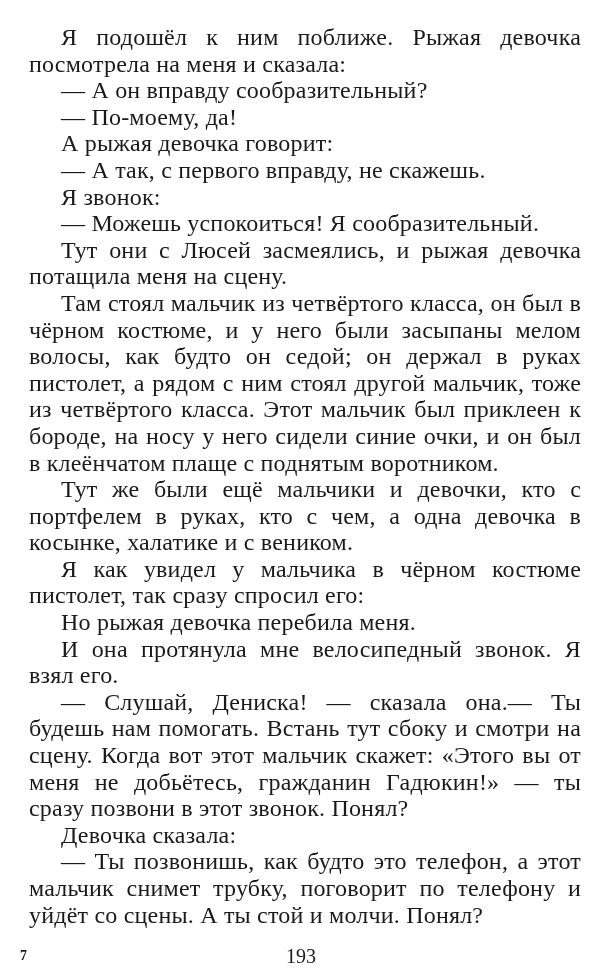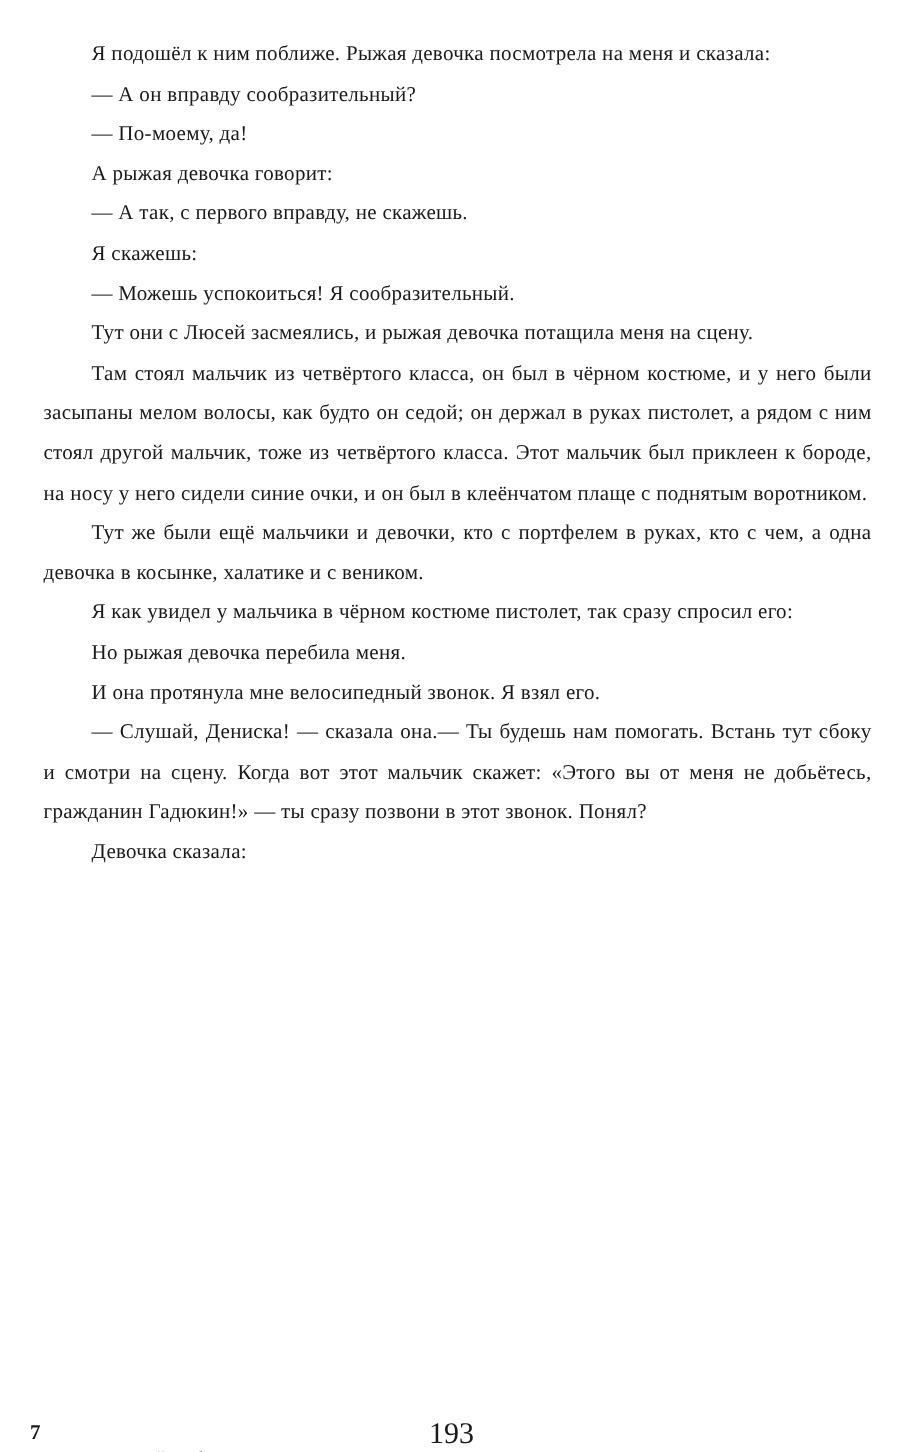--- a/index.html
+++ b/index.html
@@ -4,21 +4,21 @@
 <style>
   html, body { margin: 0; padding: 0; }
   body {
     width: 600px; height: 968px; background: #ffffff; overflow: hidden;
     font-family: "Liberation Serif", "DejaVu Serif", serif;
     color: #1a1a1a;
   }
   .page { position: relative; width: 600px; height: 968px; }
   .text {
     position: absolute; left: 29px; top: 24px; width: 552px;
-    font-size: 14px; line-height: 26.6px;
+    font-size: 24px; line-height: 26.6px;
     text-align: justify; letter-spacing: 0.2px;
   }
   .p { margin: 0; text-indent: 32px; }
   .footer {
     position: absolute; left: 20px; top: 951px; width: 560px;
     font-size: 12px; line-height: 14px;
   }
   .sig { position: absolute; left: 0; top: -2px; font-size: 14px; font-weight: bold; }
   .runner { position: absolute; left: 18px; top: 14px; font-size: 11px; letter-spacing: 0.3px; }
   .pageno { position: absolute; left: 266px; top: -2px; font-size: 20px; }
@@ -26,30 +26,31 @@
 </head>
 <body>
 
 <div class="page">
   <div class="text">
     <p class="p">Я подошёл к ним поближе. Рыжая девочка посмотрела на меня и сказала:</p>
     <p class="p">— А он вправду сообразительный?</p>
     <p class="p">— По-моему, да!</p>
     <p class="p">А рыжая девочка говорит:</p>
     <p class="p">— А так, с первого вправду, не скажешь.</p>
-    <p class="p">Я скажешь:</p>
+    <p class="p">Я звонок:</p>
     <p class="p">— Можешь успокоиться! Я сообразительный.</p>
     <p class="p">Тут они с Люсей засмеялись, и рыжая девочка потащила меня на сцену.</p>
     <p class="p">Там стоял мальчик из четвёртого класса, он был в чёрном костюме, и у него были засыпаны мелом волосы, как будто он седой; он держал в руках пистолет, а рядом с ним стоял другой мальчик, тоже из четвёртого класса. Этот мальчик был приклеен к бороде, на носу у него сидели синие очки, и он был в клеёнчатом плаще с поднятым воротником.</p>
     <p class="p">Тут же были ещё мальчики и девочки, кто с портфелем в руках, кто с чем, а одна девочка в косынке, халатике и с веником.</p>
     <p class="p">Я как увидел у мальчика в чёрном костюме пистолет, так сразу спросил его:</p>
     <p class="p">Но рыжая девочка перебила меня.</p>
     <p class="p">И она протянула мне велосипедный звонок. Я взял его.</p>
     <p class="p">— Слушай, Дениска! — сказала она.— Ты будешь нам помогать. Встань тут сбоку и смотри на сцену. Когда вот этот мальчик скажет: «Этого вы от меня не добьётесь, гражданин Гадюкин!» — ты сразу позвони в этот звонок. Понял?</p>
     <p class="p">Девочка сказала:</p>
+    <p class="p">— Ты позвонишь, как будто это телефон, а этот мальчик снимет трубку, поговорит по телефону и уйдёт со сцены. А ты стой и молчи. Понял?</p>
   </div>
 
   <div class="footer">
     <span class="sig">7</span>
     <span class="runner">В. Драгунский. Избранное</span>
     <span class="pageno">193</span>
   </div>
 </div>
 
 </body></html>

